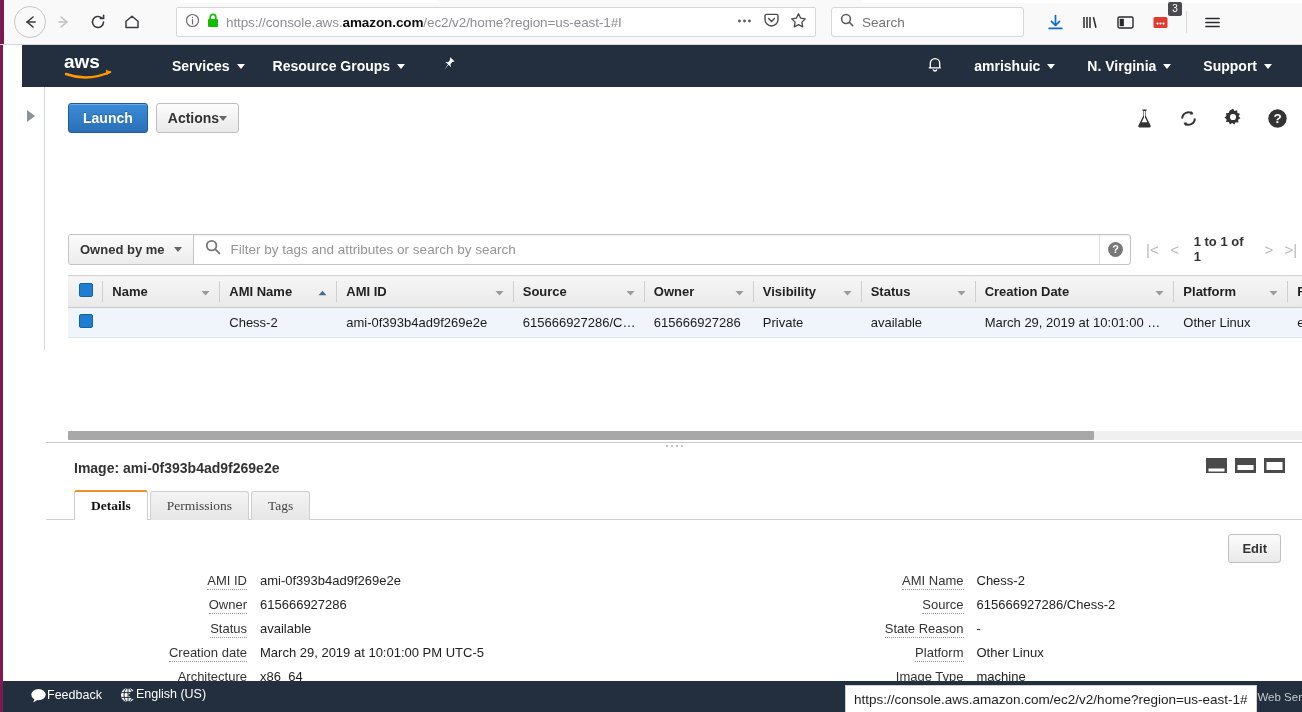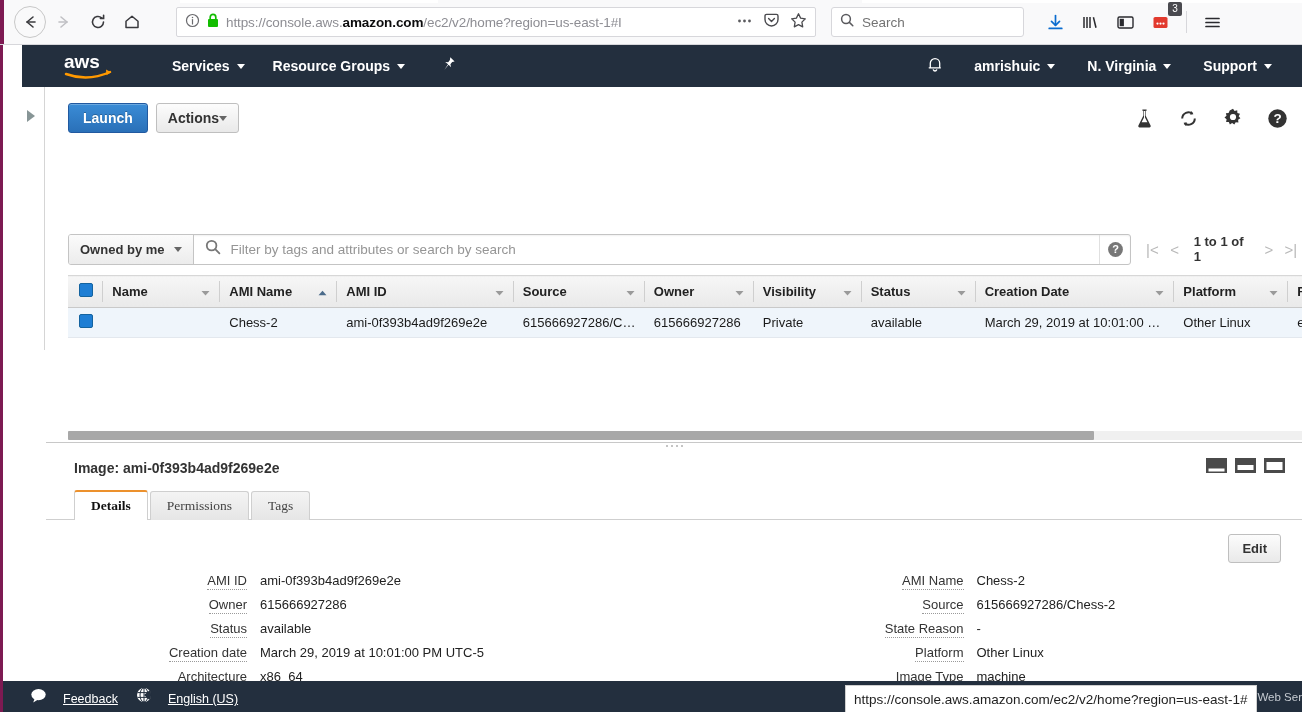--- a/index.html
+++ b/index.html
@@ -344,21 +344,21 @@
   .fieldcol.right .flabel { width: 302px; }
 
   
   .footer {
     position: absolute; left: 0; bottom: 0; width: 1302px; height: 31px;
     background: #232f3e;
     display: flex; align-items: center;
     color: #ffffff; font-size: 12.5px;
   }
   .footer-left { display: flex; align-items: center; gap: 9px; margin-left: 30px; }
-  .footer-item { display: flex; align-items: flex-end; gap: 16px; cursor: pointer; text-decoration: underline; }
+  .footer-item { display: flex; align-items: flex-start; gap: 0; cursor: pointer; }
   .footer-center {
     position: absolute; left: 0; right: 0; text-align: right;
     font-size: 11.5px; color: #c6cbd2;
   }
   .footer-accent {
     position: absolute; left: 0; top: 0; bottom: 0; width: 3px; background: #7d1a52;
   }
   .status-tooltip {
     position: absolute; left: 845px; bottom: 0; height: 27px;
     background: #ffffff; border: 1px solid #cfcfcf; border-bottom: none;

